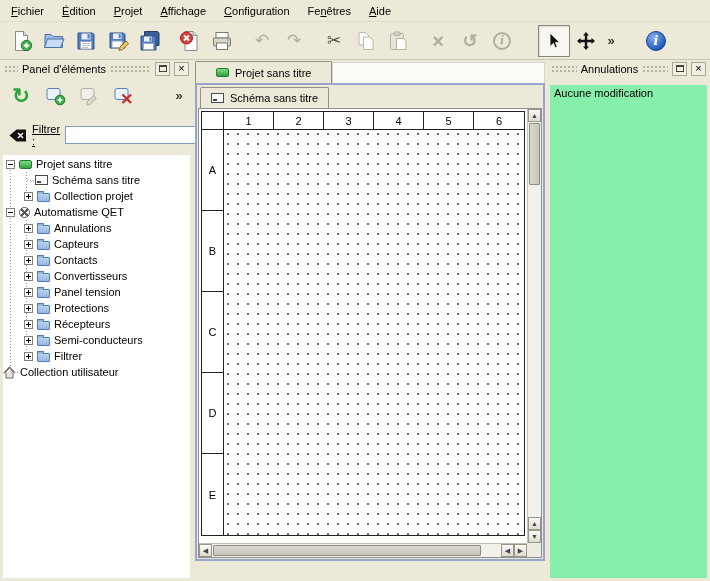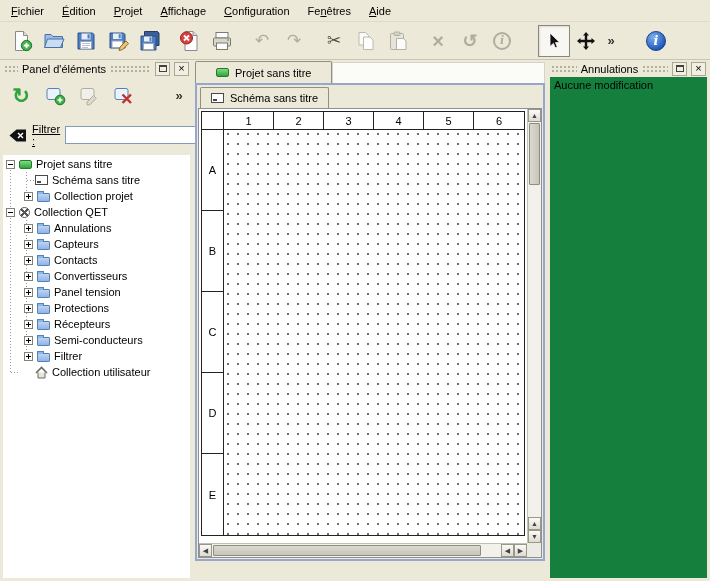--- a/index.html
+++ b/index.html
@@ -62,21 +62,21 @@
   .filter-input { flex: 1; height: 18px; border: 1px solid #7f9db9; background: #fff;
                   font: 11px "Liberation Sans", sans-serif; padding: 0 3px; }
 
   
   .tree { flex: 1; background: #fff; margin: 0 1px 2px 1px; position: relative; overflow: hidden;
           padding-top: 1px; }
   .tree-row { height: 16px; display: flex; align-items: center; gap: 4px; white-space: nowrap; }
   .tree-row.root { padding-left: 3px; }
   .tree-row.child { padding-left: 21px; }
   .tree-row.noexp-child { padding-left: 32px; }
-  .tree-row.noexp-root { padding-left: 32px; }
+  .tree-row.noexp-root { padding-left: 0; }
   .expander { width: 9px; height: 9px; border: 1px solid #848278; background: #fff;
               position: relative; flex: none; }
   .expander::before { content: ""; position: absolute; left: 1px; right: 1px; top: 3px; height: 1px; background: #000; }
   .expander.plus::after { content: ""; position: absolute; top: 1px; bottom: 1px; left: 3px; width: 1px; background: #000; }
   .tguide { position: absolute; width: 1px;
             background-image: repeating-linear-gradient(#9a9a92, #9a9a92 1px, transparent 1px, transparent 3px); }
   .tstub { position: absolute; height: 1px;
            background-image: repeating-linear-gradient(to right, #9a9a92, #9a9a92 1px, transparent 1px, transparent 3px); }
 
   .project-icon { width: 13px; height: 9px; border-radius: 2px; flex: none;
@@ -139,21 +139,21 @@
   .hscroll .sbtn { width: 13px; height: 13px; }
   .vtrack { flex: 1; position: relative; }
   .vthumb { position: absolute; top: 1px; left: 1px; right: 1px; height: 62px;
             background: linear-gradient(to right, #dcdacf, #c7c5ba); border: 1px solid #8e8c80; border-radius: 1px; }
   .htrack { flex: 1; position: relative; }
   .hthumb { position: absolute; left: 1px; top: 1px; bottom: 1px; width: 268px;
             background: linear-gradient(#dcdacf, #c7c5ba); border: 1px solid #8e8c80; border-radius: 1px; }
   .scroll-corner { position: absolute; right: 0; bottom: 0; width: 14px; height: 14px; background: #ecebe2; }
 
   
-  .undo-list { flex: 1; background: #15803d; margin: 0 1px 2px 1px; padding: 2px 4px; }
+  .undo-list { flex: 1; background: #86efac; margin: 8px 1px 2px 1px; padding: 2px 4px; }
 </style>
 </head>
 <body>
 
 <div class="screen">
 
   <div class="menubar">
     <span class="menu-item"><u>F</u>ichier</span>
     <span class="menu-item"><u>É</u>dition</span>
     <span class="menu-item"><u>P</u>rojet</span>
@@ -375,21 +375,21 @@
           <span>Schéma sans titre</span>
         </div>
         <div class="tree-row child">
           <span class="expander plus"></span>
           <span class="folder-icon"></span>
           <span>Collection projet</span>
         </div>
         <div class="tree-row root">
           <span class="expander minus"></span>
           <span class="qet-icon"></span>
-          <span>Collection QET</span>
+          <span>Automatisme QET</span>
         </div>
         <div class="tree-row child">
           <span class="expander plus"></span>
           <span class="folder-icon"></span>
           <span>Annulations</span>
         </div>
         <div class="tree-row child">
           <span class="expander plus"></span>
           <span class="folder-icon"></span>
           <span>Capteurs</span>

